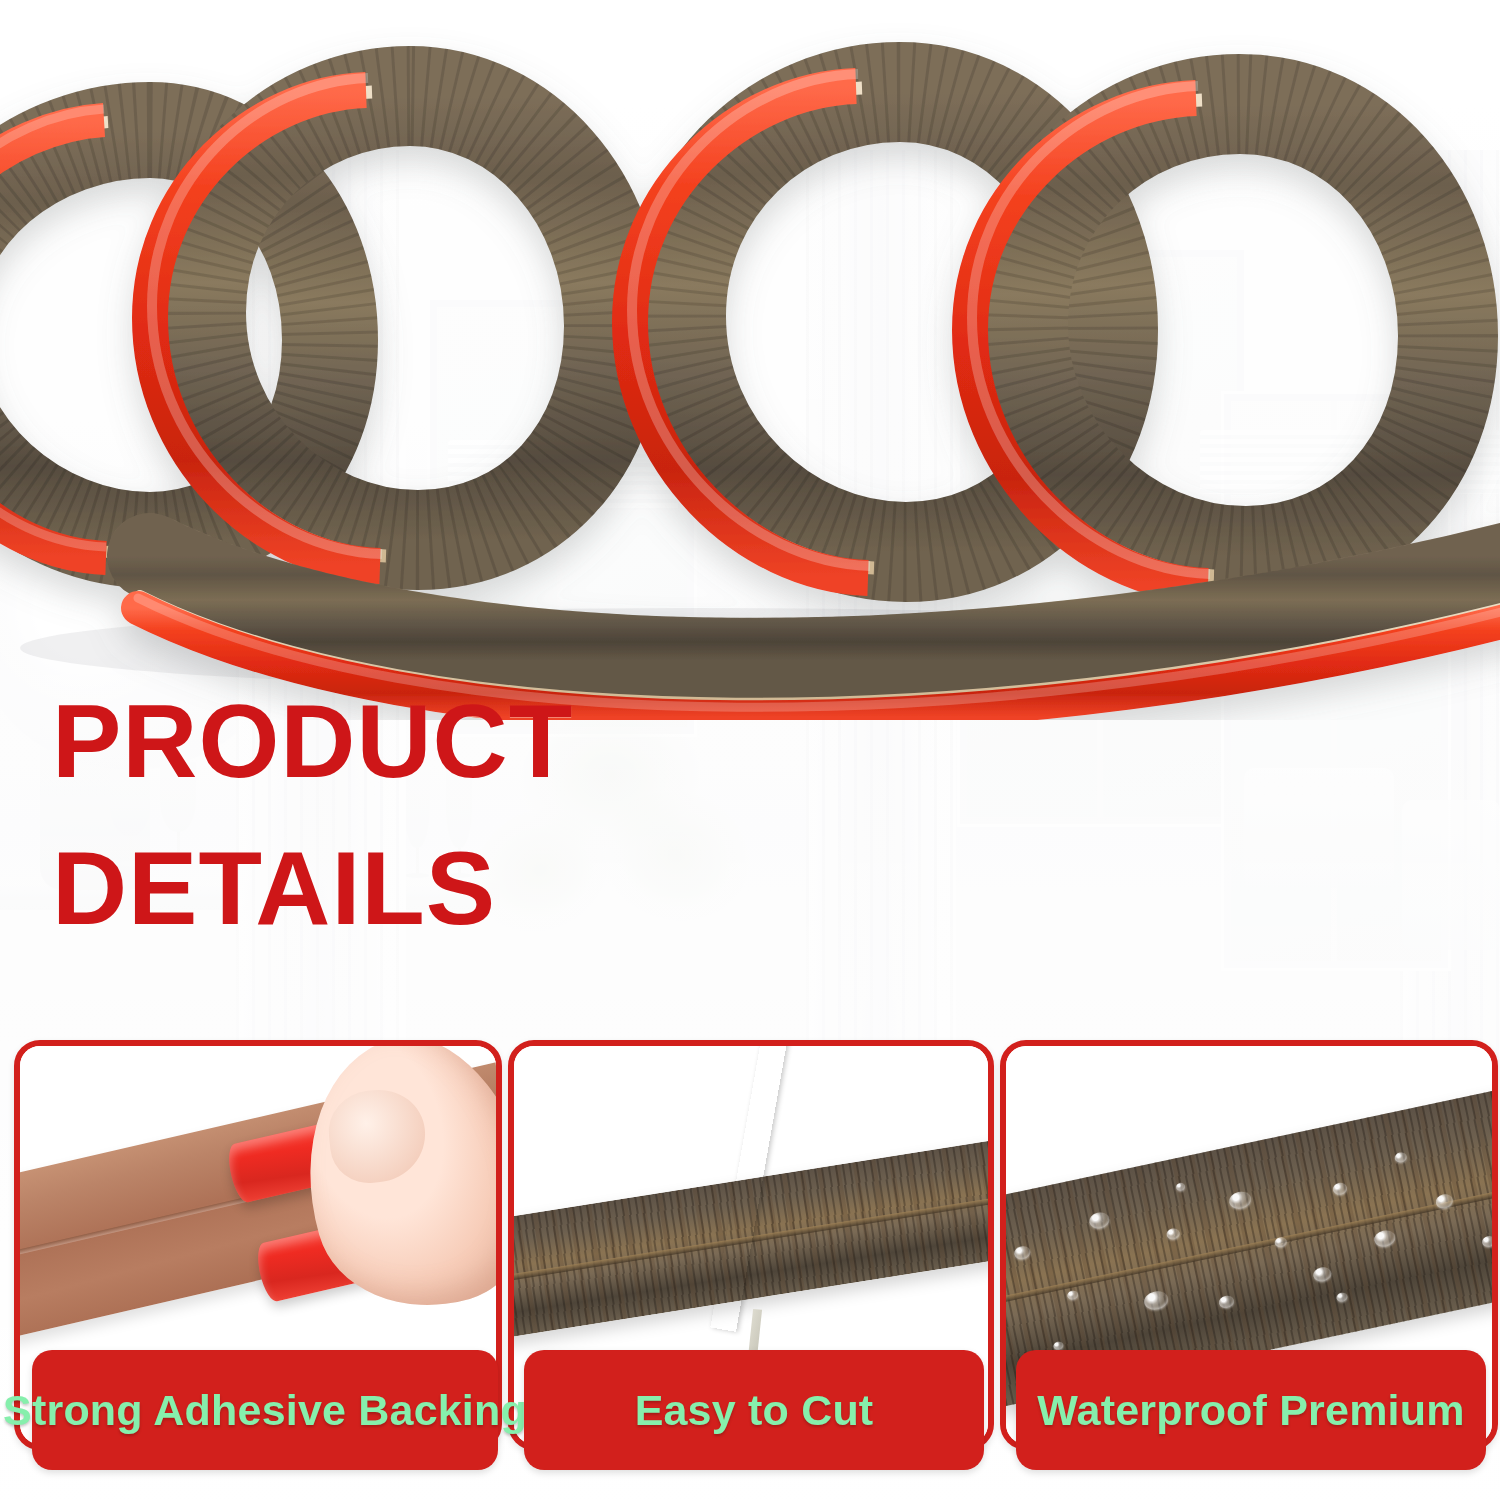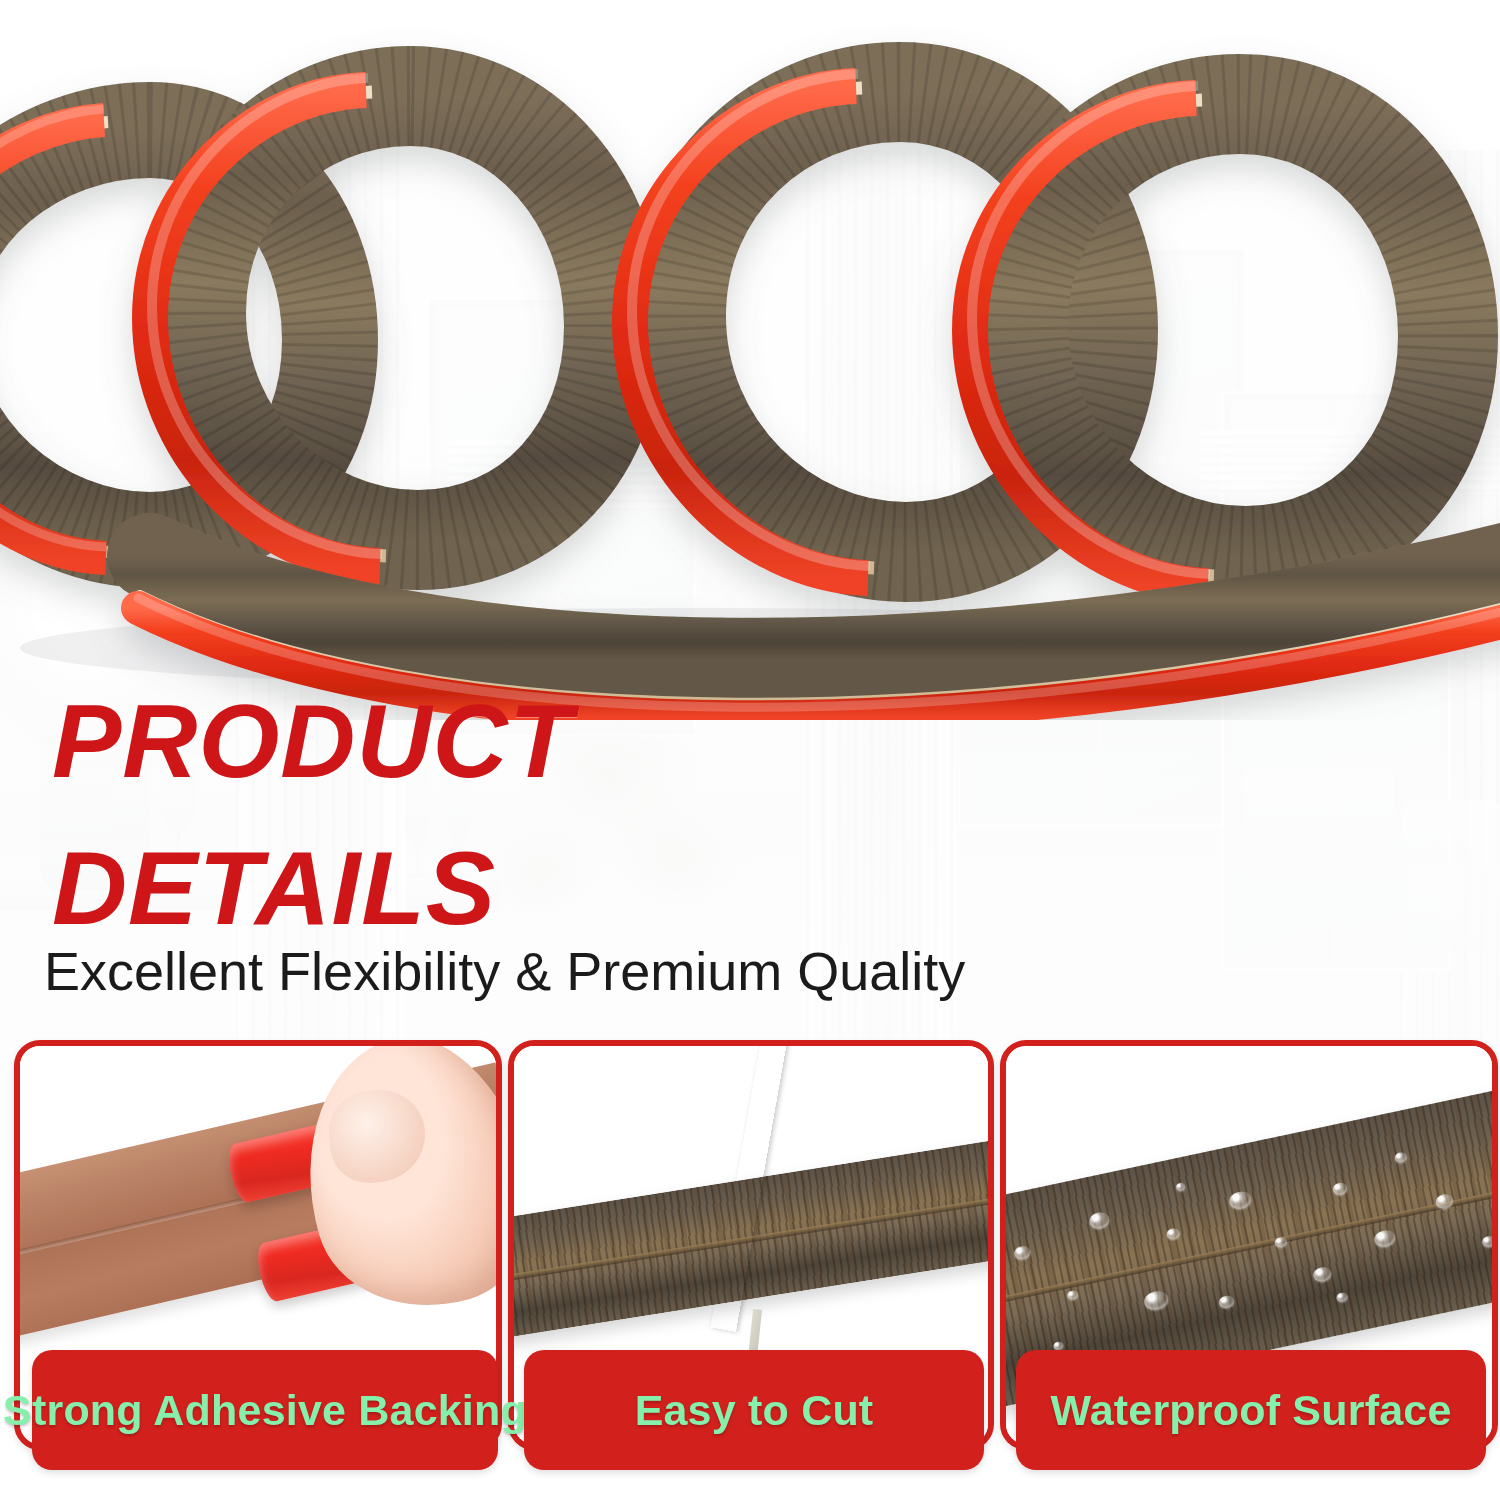--- a/index.html
+++ b/index.html
@@ -37,21 +37,21 @@
   .floor{background:linear-gradient(180deg,#f3f3f4,#fbfbfb);}
   .bg-veil{position:absolute;inset:0;background:rgba(255,255,255,.62);}
   .bg-veil2{position:absolute;inset:0;background:linear-gradient(180deg,
       rgba(255,255,255,.35) 0%,rgba(255,255,255,.2) 40%,rgba(255,255,255,.55) 75%,rgba(255,255,255,.92) 100%);}
 
   
   .ribbon-layer{position:absolute;left:0;top:0;width:1500px;height:720px;}
   .ribbon-layer svg{display:block;}
 
   
-  .headline{position:absolute;left:52px;top:690px;width:960px;font-style:italic;}
+  .headline{position:absolute;left:52px;top:690px;width:960px;}
   .headline .ttl{
     margin:0;color:#CE1618;font-weight:bold;
     font-size:104px;line-height:.99;letter-spacing:1px;
     font-family:"Liberation Sans","DejaVu Sans",sans-serif;
     transform:scaleX(1.0);transform-origin:left center;
     text-shadow:0 1px 0 rgba(255,255,255,.35);
   }
   .headline .ttl .l2{display:block;margin-top:44px;}
   .subtitle{position:absolute;left:44px;top:942px;width:1200px;
     color:#1b1b1b;font-size:54px;line-height:1.1;font-weight:400;
@@ -266,21 +266,20 @@
       </g>
     </svg>
   </div>
 
   <div class="headline">
     <h1 class="ttl">
       <span>PRODUCT</span>
       <span class="l2">DETAILS</span>
     </h1>
   </div>
-  <div class="subtitle">Excellent Flexibility &amp; Premium Quality</div>
 
   <div class="cards">
 
     <div class="card card-1">
       <div class="photo">
         <div class="strip-base">
           <div class="strip-groove"></div>
         </div>
         <div class="liner liner-a"></div>
         <div class="liner liner-b"></div>
@@ -326,17 +325,17 @@
       </div>
     </div>
 
     <div class="banner banner-1">
       <span>Strong Adhesive Backing</span>
     </div>
     <div class="banner banner-2">
       <span>Easy to Cut</span>
     </div>
     <div class="banner banner-3">
-      <span>Waterproof Surface</span>
+      <span>Waterproof Premium</span>
     </div>
 
   </div>
 </div>
 
 </body></html>

